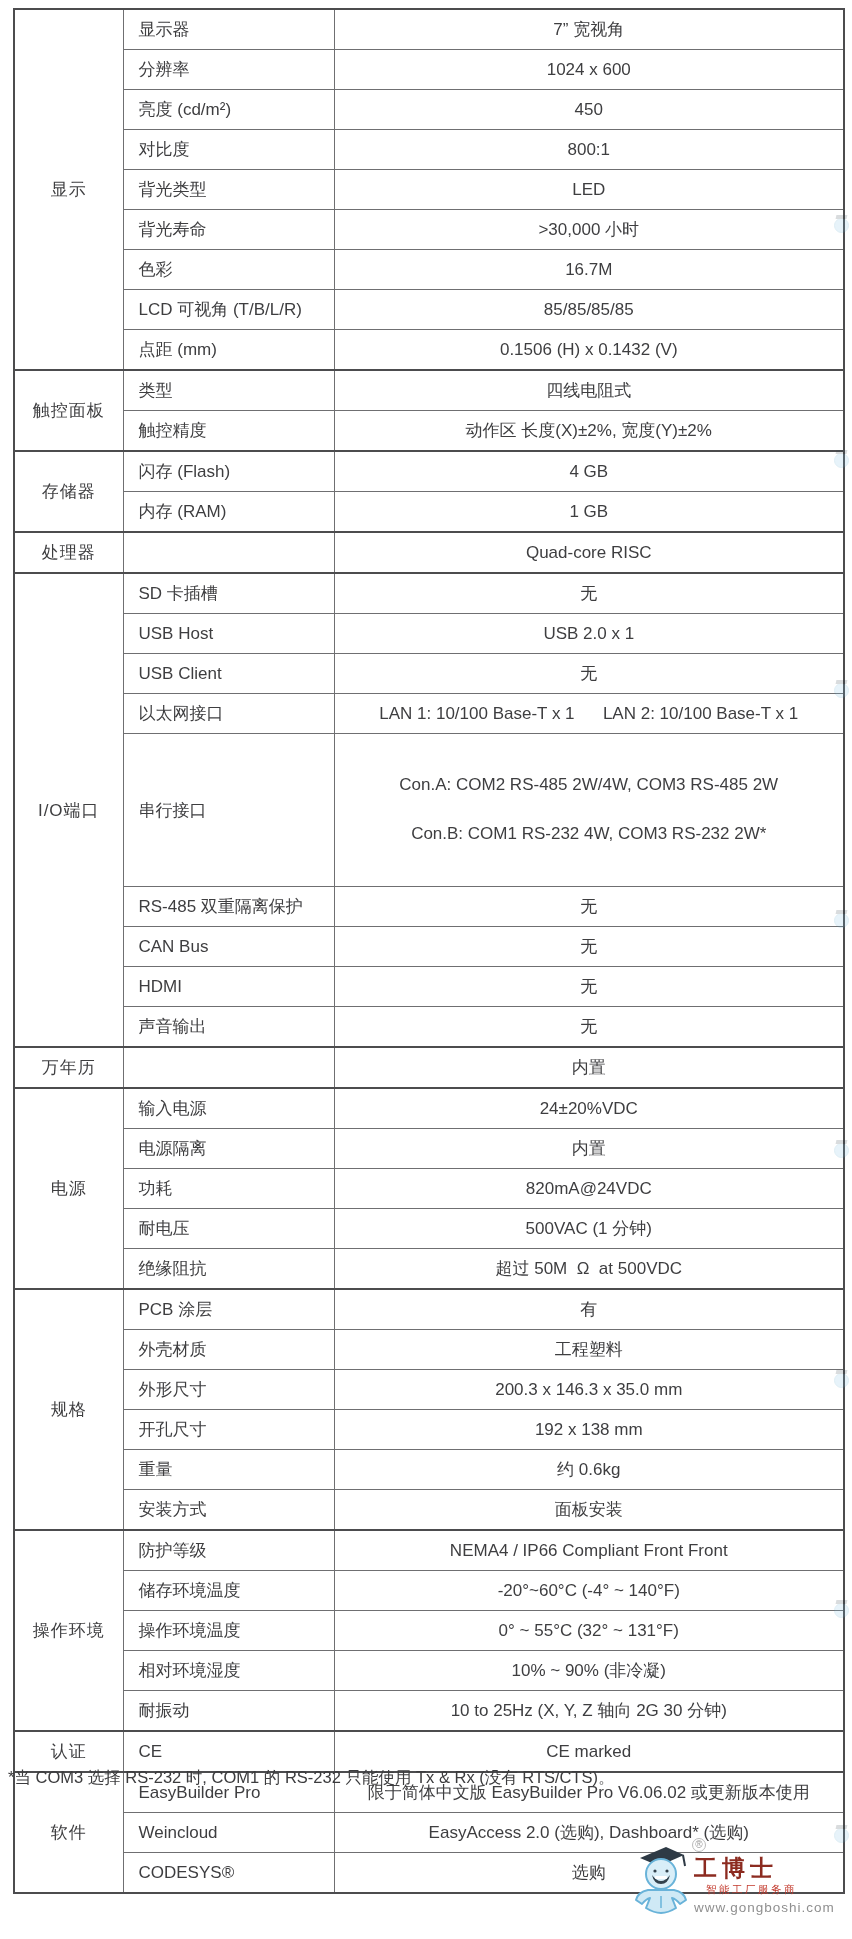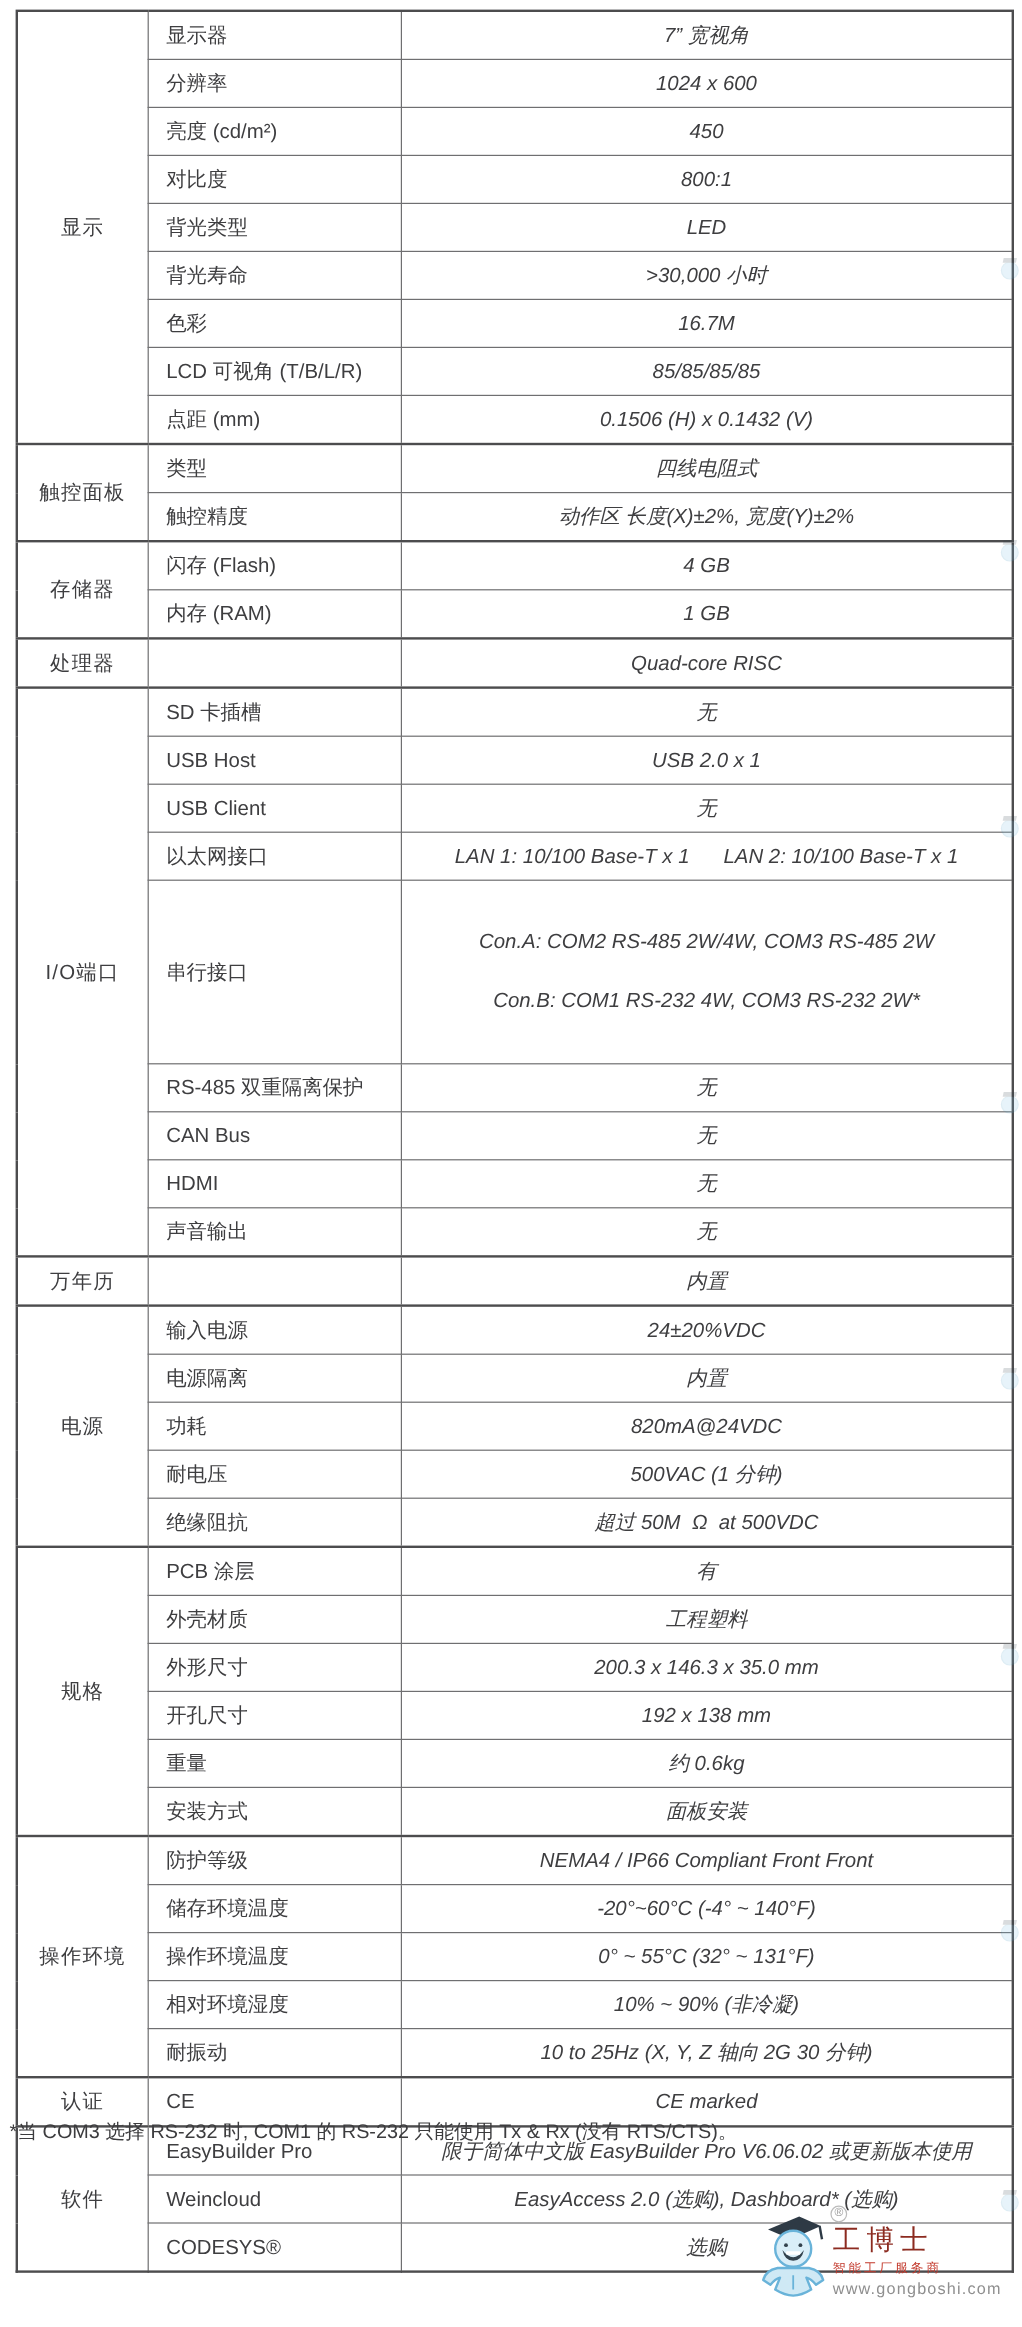--- a/index.html
+++ b/index.html
@@ -29,51 +29,50 @@
   td.label{
     text-align:left;
     padding-left:15px;
     padding-right:4px;
     margin-top:36px;
   }
   td.value{
     text-align:center;
     white-space:pre-wrap;
     padding:0 22px;
-    font-style:italic;
   }
   tr.tall td{height:150px;}
   td.value .value-line{line-height:1.1;}
   td.value .value-line + .value-line{margin-top:30px;text-align:center;}
 
   .footnotes{
     position:absolute;left:8px;top:1766px;width:620px;
     font-size:16.5px;line-height:23px;color:#3c3c3e;
   }
   .footnotes .footnote{white-space:nowrap;}
 
   .watermark{
     position:absolute;right:8px;top:1838px;width:210px;
     display:flex;align-items:flex-start;
   }
   .watermark .mascot{flex:0 0 auto;margin-top:4px;}
   .watermark .wm-text{margin-left:2px;padding-top:18px;}
   .watermark .brand{
     font-family:"DejaVu Serif","Liberation Serif",serif;
-    font-weight:normal;font-size:23px;color:#8c2b20;letter-spacing:5px;line-height:1;
+    font-weight:bold;font-size:23px;color:#8c2b20;letter-spacing:5px;line-height:1;
   }
   .watermark .reg{
     position:absolute;top:0;left:58px;
     font-size:10px;color:#9a9a9a;
     border:1px solid #bbb;border-radius:50%;
     width:12px;height:12px;line-height:12px;text-align:center;
     background:#fff;
   }
   .watermark .tagline{
-    font-size:10.5px;color:#c3392c;letter-spacing:2.5px;margin-top:4px;
+    font-size:10.5px;color:#c3392c;letter-spacing:2.5px;margin-top:4px;margin-left:12px;
   }
   .watermark .url{
     font-size:13.5px;color:#8f8f8f;letter-spacing:1px;margin-top:3px;
   }
   .edge-mark{
     position:absolute;left:834px;width:16px;height:16px;
     opacity:0.18;pointer-events:none;
   }
   .edge-mark .blob{
     width:13px;height:13px;border-radius:50%;

